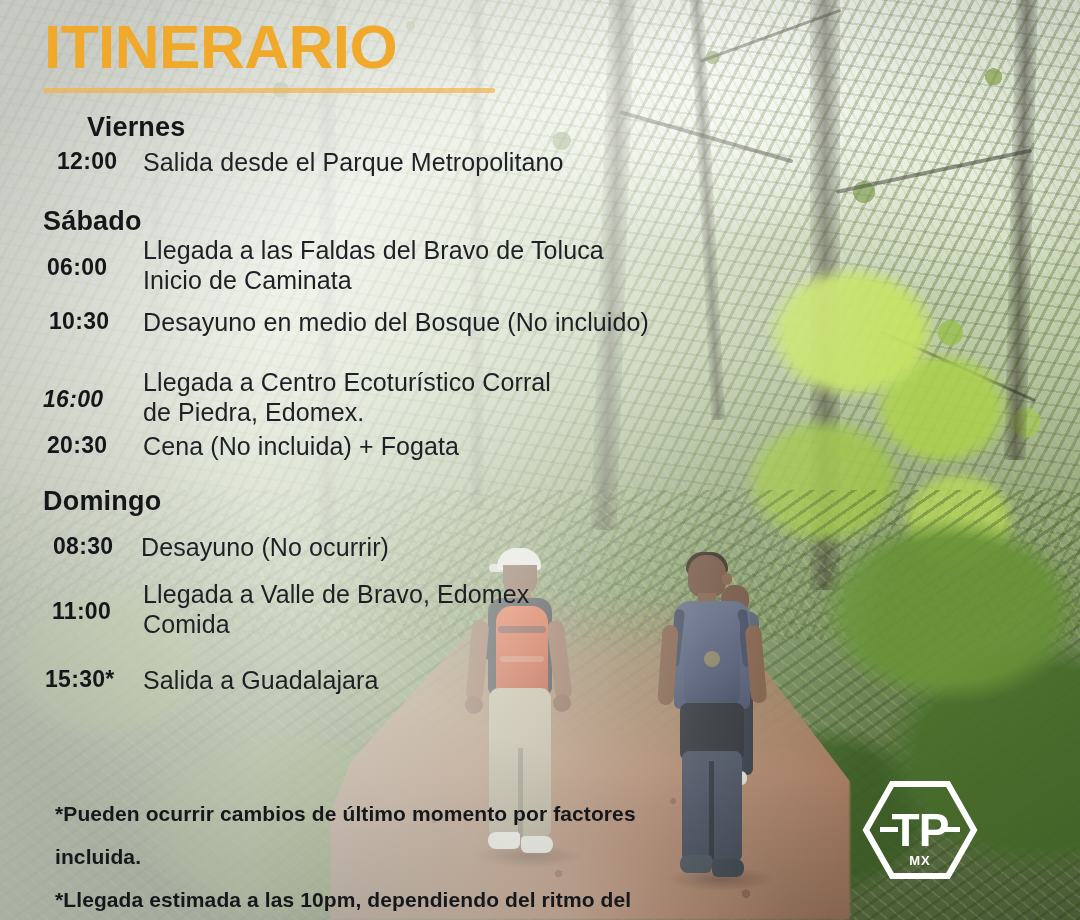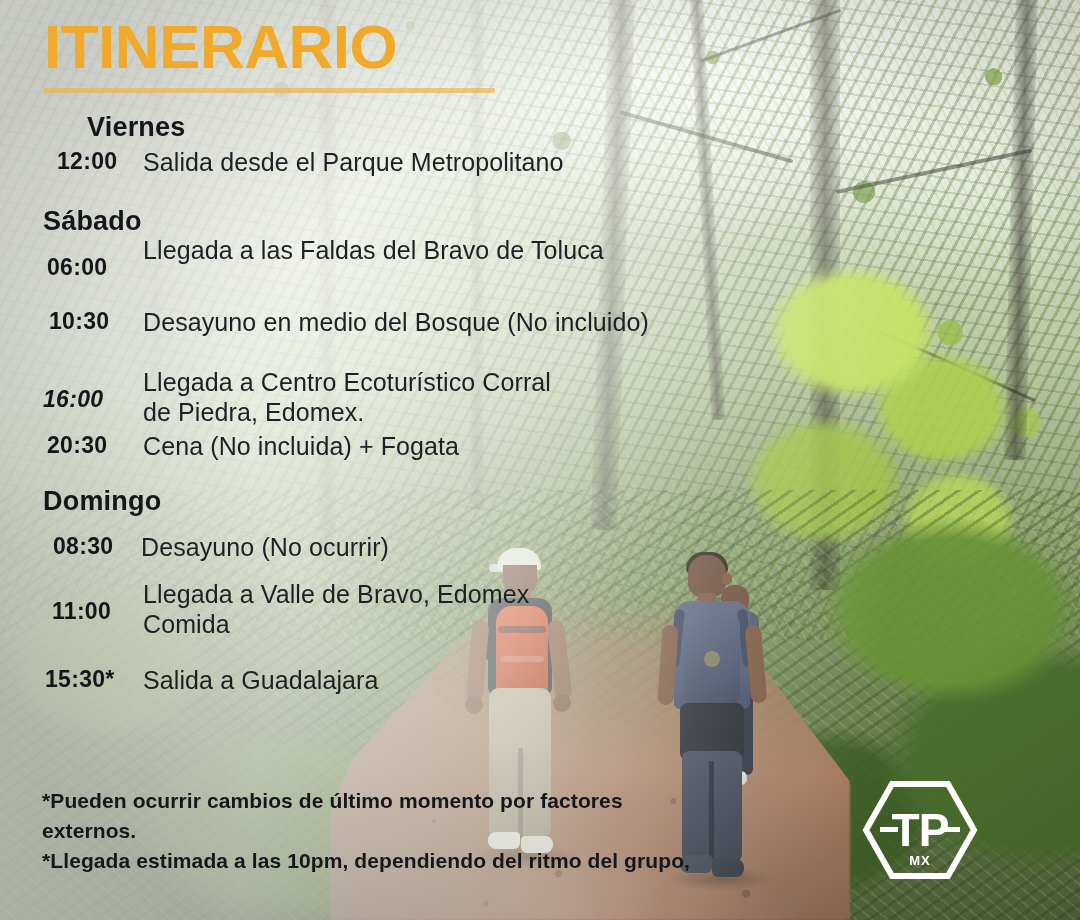--- a/index.html
+++ b/index.html
@@ -210,21 +210,21 @@
   #row-6{top:580px;}
   #row-6 .time{left:9px;}
   #row-7{top:666px;}
   #row-7 .time{left:2px;}
 
   .footnotes{
     position:absolute;left:42px;top:786px;width:660px;
     font-size:21px;font-weight:700;color:#15171b;line-height:1.42;
     letter-spacing:.1px;
   }
-  .footnotes p{margin:0;}
+  .footnotes p{margin:13px;}
 
   
   .logo{position:absolute;left:862px;top:770px;width:116px;height:120px;}
   .logo svg{display:block;}
 </style>
 </head>
 <body>
 
 <div id="poster">
 
@@ -315,20 +315,21 @@
       <div class="time">12:00</div>
       <div class="desc">Salida desde el Parque Metropolitano</div>
     </div>
 
     <div class="day" id="day-sabado">Sábado</div>
 
     <div class="row two" id="row-1">
       <div class="time">06:00</div>
       <div class="desc">
         <div>Llegada a las Faldas del Bravo de Toluca</div>
+        <div>Inicio de Caminata</div>
       </div>
     </div>
 
     <div class="row" id="row-2">
       <div class="time">10:30</div>
       <div class="desc">Desayuno en medio del Bosque (No incluido)</div>
     </div>
 
     <div class="row two" id="row-3">
       <div class="time">16:00</div>
@@ -358,21 +359,21 @@
       </div>
     </div>
 
     <div class="row" id="row-7">
       <div class="time">15:30*</div>
       <div class="desc">Salida a Guadalajara</div>
     </div>
 
     <div class="footnotes">
       <p>*Pueden ocurrir cambios de último momento por factores</p>
-      <p>externos.</p>
+      <p>incluida.</p>
       <p>*Llegada estimada a las 10pm, dependiendo del ritmo del grupo,</p>
     </div>
 
     <div class="logo">
       <svg width="116" height="120" viewBox="0 0 116 120">
         <polygon points="30,14 86,14 112,60 86,106 30,106 4,60" fill="none" stroke="#ffffff" stroke-width="6" stroke-linejoin="miter"></polygon>
         <rect x="18" y="57" width="18" height="5" fill="#ffffff"></rect>
         <rect x="80" y="57" width="18" height="5" fill="#ffffff"></rect>
         <text x="58" y="76" text-anchor="middle" fill="#ffffff" font-family="Liberation Sans, sans-serif" font-size="46" font-weight="700" letter-spacing="-1">TP</text>
         <text x="58" y="95" text-anchor="middle" fill="#ffffff" font-family="Liberation Sans, sans-serif" font-size="13" font-weight="700" letter-spacing="1">MX</text>

